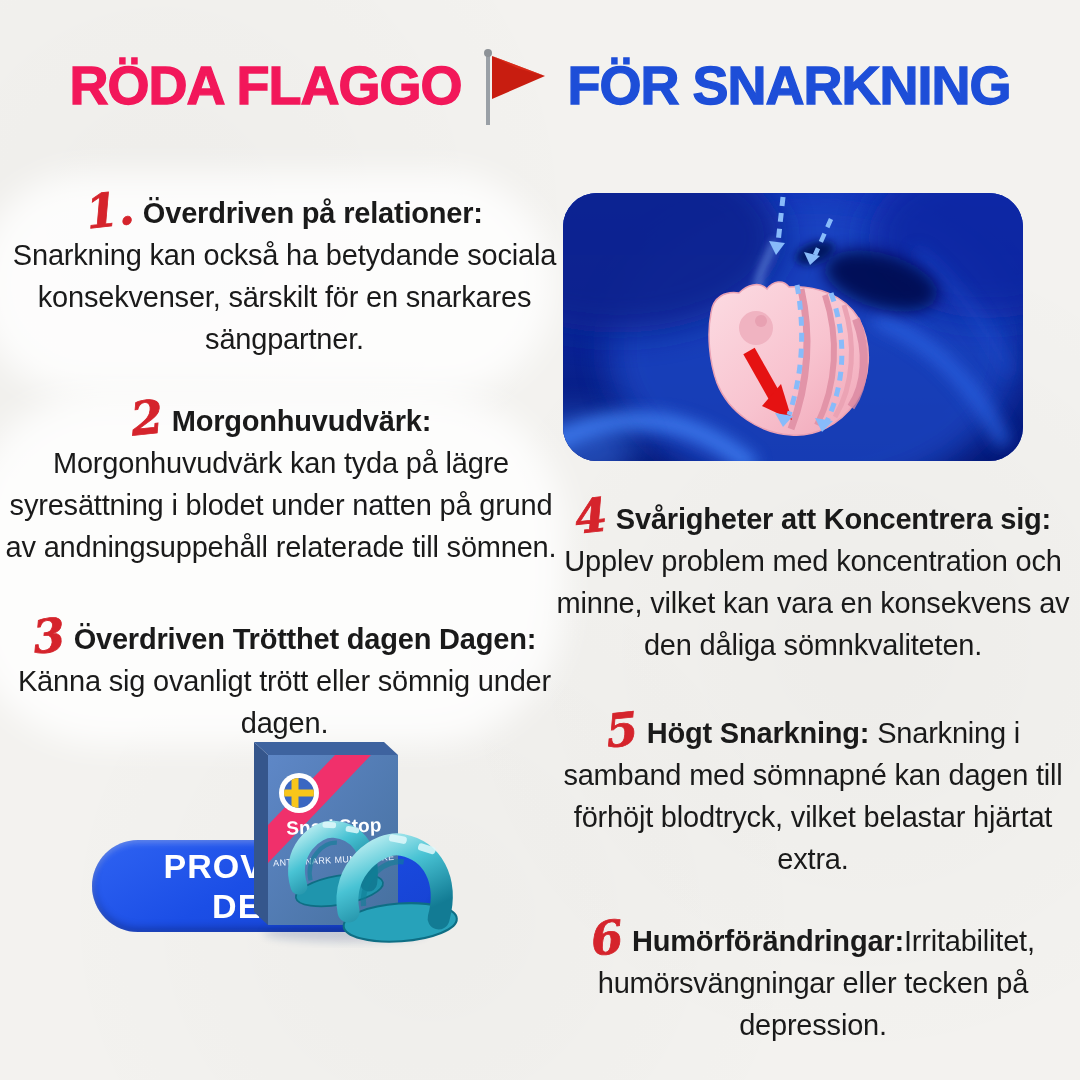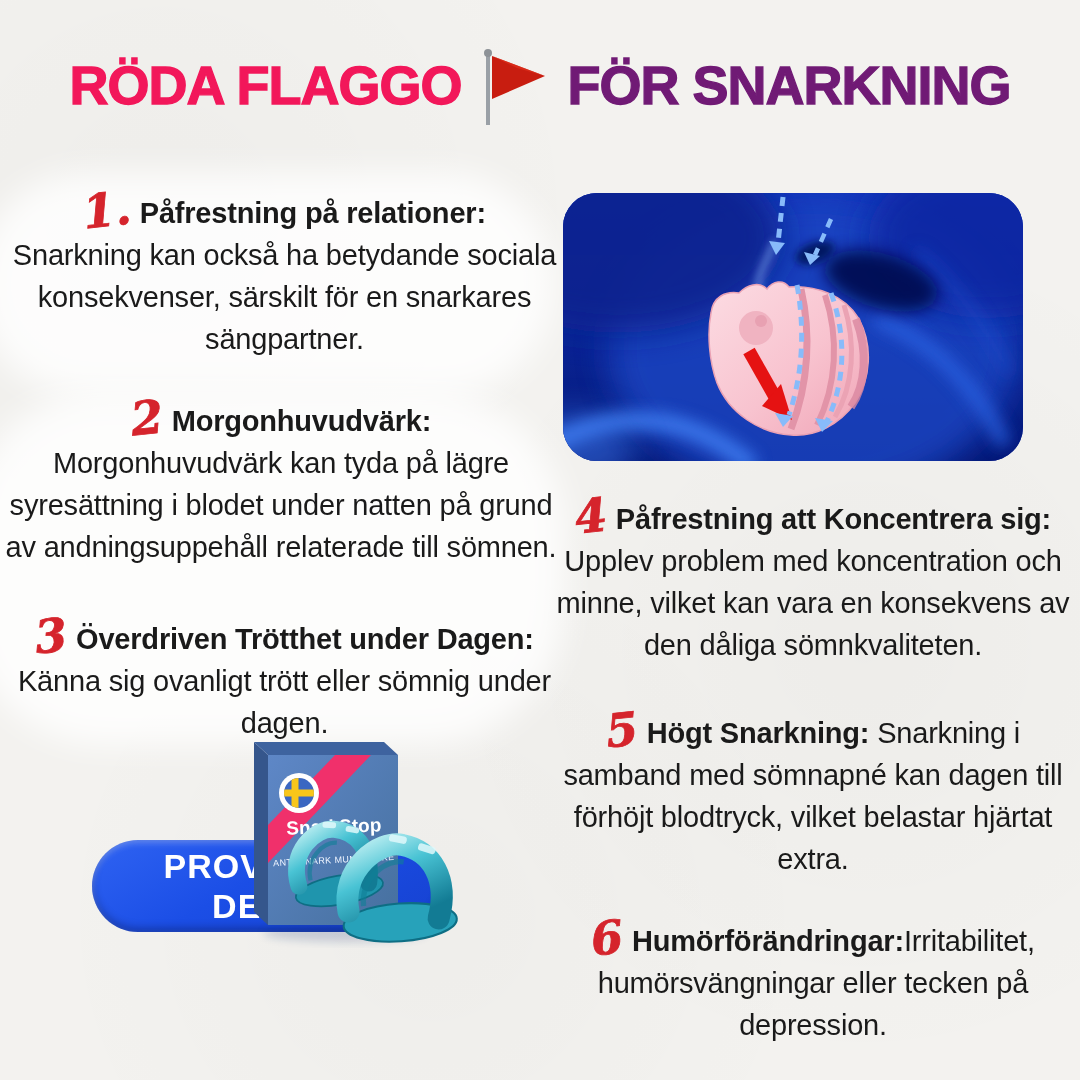--- a/index.html
+++ b/index.html
@@ -26,21 +26,21 @@
     position:absolute; left:0; right:0; top:50px; height:70px;
     display:flex; align-items:center; justify-content:center; gap:16px;
     z-index:3;
   }
   .title-part {
     font-size:54px; font-weight:700; letter-spacing:-1px; line-height:1;
     -webkit-text-stroke:1.3px;
     white-space:nowrap;
   }
   .title-left  { color:#f2175a; }
-  .title-right { color:#701a75; }
+  .title-right { color:#1d4ed8; }
   .flag-wrap { width:74px; height:86px; margin-top:6px; }
 
   
   .point {
     position:absolute; z-index:3; text-align:center;
     font-size:29px; line-height:42px; letter-spacing:-0.2px;
   }
   .point .heading { font-weight:700; }
   .point .num {
     font-family:"DejaVu Serif", serif;
@@ -101,31 +101,31 @@
       <line x1="11" y1="10" x2="11" y2="80" stroke="#9aa0a6" stroke-width="4"></line>
       <circle cx="11" cy="8" r="4" fill="#8d9297"></circle>
       <path d="M 15 11 L 68 31 L 15 54 Z" fill="#c81d10"></path>
       <path d="M 15 11 L 68 31 L 40 23 Z" fill="#e0301c" opacity="0.7"></path>
     </svg>
   </span>
   <span class="title-part title-right">FÖR SNARKNING</span>
 </div>
 
 <div class="point p1 block-heading">
-  <span class="num">1.</span><span class="heading">Påfrestning på relationer: </span><span class="body">Snarkning kan också ha betydande sociala konsekvenser, särskilt för en snarkares sängpartner.</span>
+  <span class="num">1.</span><span class="heading">Överdriven på relationer: </span><span class="body">Snarkning kan också ha betydande sociala konsekvenser, särskilt för en snarkares sängpartner.</span>
 </div>
 <div class="point p2 block-heading">
   <span class="num">2</span><span class="heading">Morgonhuvudvärk: </span><span class="body">Morgonhuvudvärk kan tyda på lägre syresättning i blodet under natten på grund av andningsuppehåll relaterade till sömnen.</span>
 </div>
 <div class="point p3">
-  <span class="num">3</span><span class="heading">Överdriven Trötthet under Dagen: </span><span class="body">Känna sig ovanligt trött eller sömnig under dagen.</span>
+  <span class="num">3</span><span class="heading">Överdriven Trötthet dagen Dagen: </span><span class="body">Känna sig ovanligt trött eller sömnig under dagen.</span>
 </div>
 
 <div class="point p4">
-  <span class="num">4</span><span class="heading">Påfrestning att Koncentrera sig: </span><span class="body">Upplev problem med koncentration och minne, vilket kan vara en konsekvens av den dåliga sömnkvaliteten.</span>
+  <span class="num">4</span><span class="heading">Svårigheter att Koncentrera sig: </span><span class="body">Upplev problem med koncentration och minne, vilket kan vara en konsekvens av den dåliga sömnkvaliteten.</span>
 </div>
 <div class="point p5">
   <span class="num">5</span><span class="heading">Högt Snarkning: </span><span class="body">Snarkning i samband med sömnapné kan dagen till förhöjt blodtryck, vilket belastar hjärtat extra.</span>
 </div>
 <div class="point p6">
   <span class="num">6</span><span class="heading">Humörförändringar:</span><span class="body">Irritabilitet, humörsvängningar eller tecken på depression.</span>
 </div>
 
 <div class="illustration">
   <svg viewBox="0 0 460 268" width="460" height="268">

